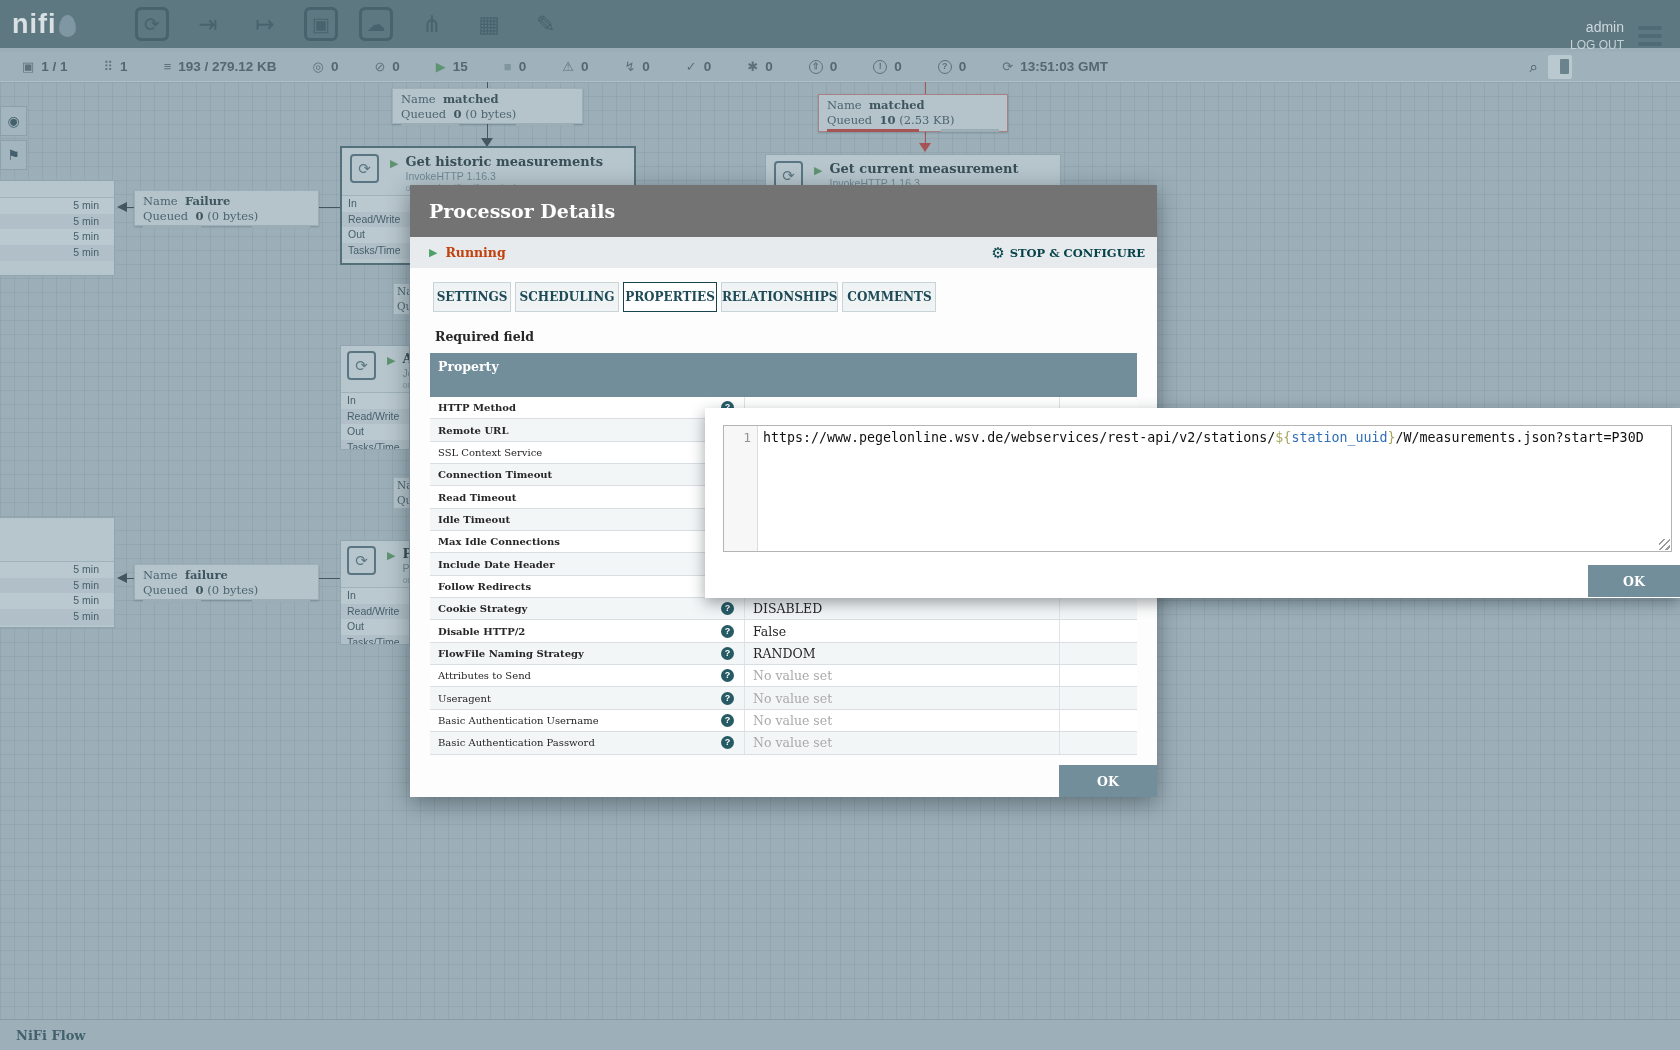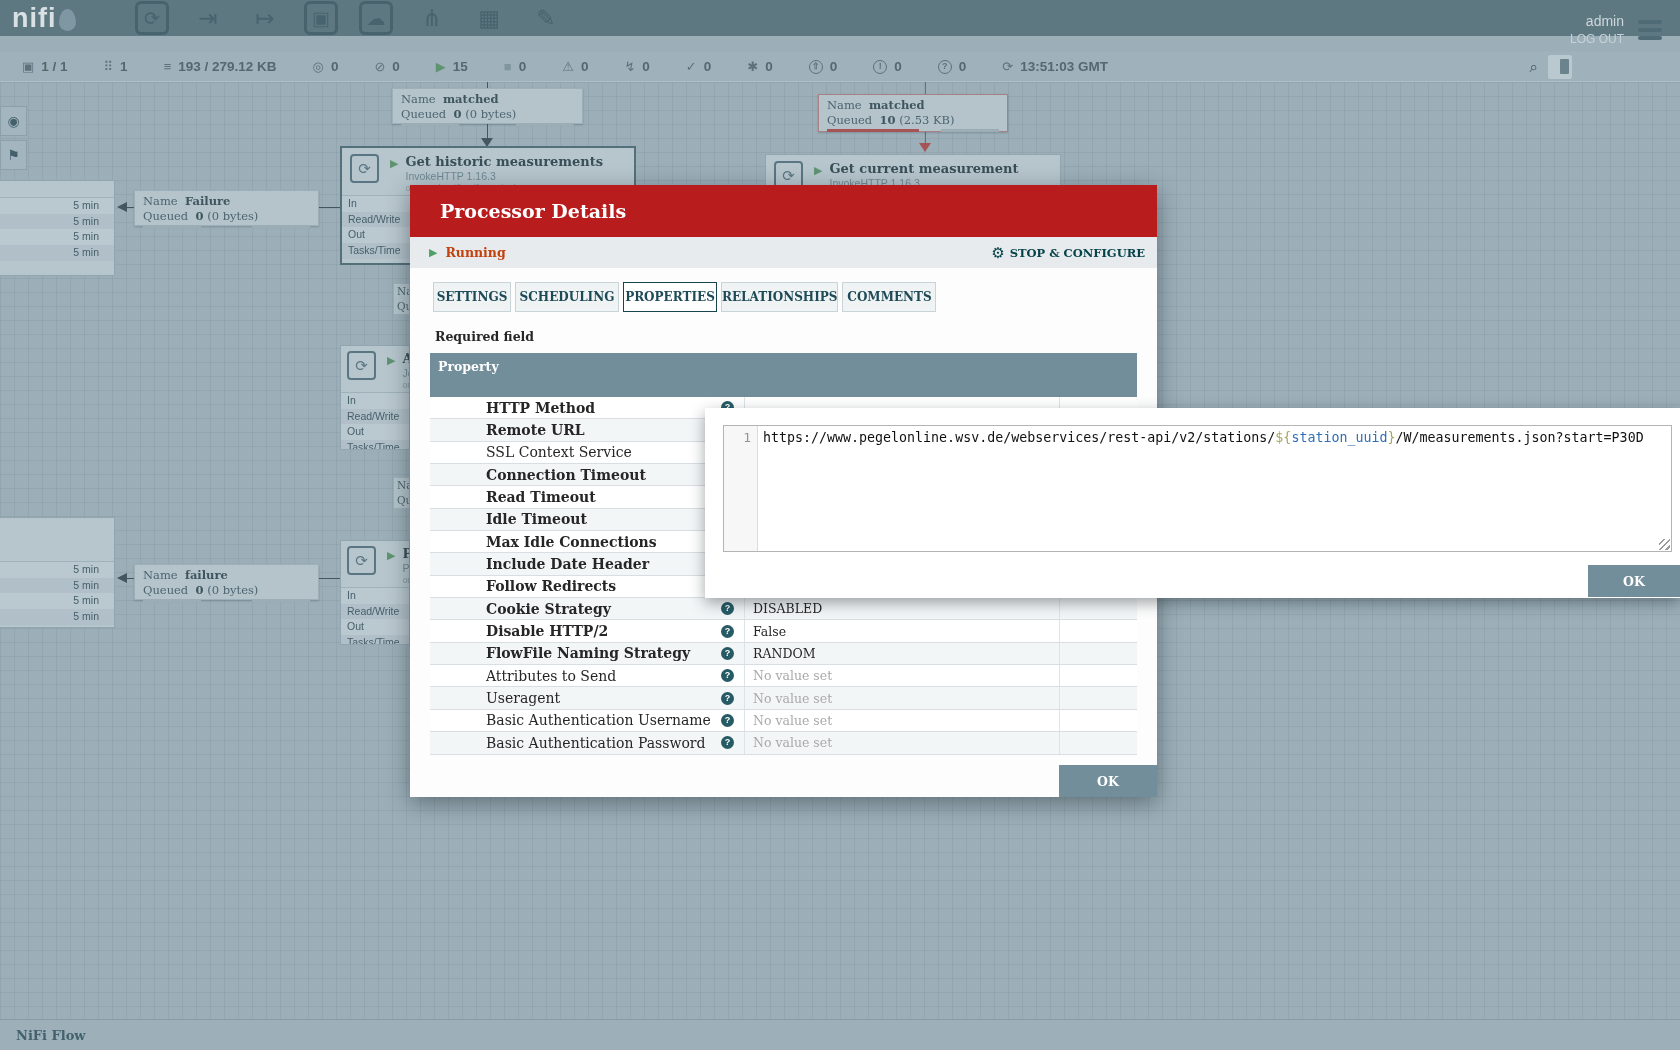--- a/index.html
+++ b/index.html
@@ -1,21 +1,21 @@
 <!DOCTYPE html>
 <html><head>
 <meta charset="utf-8">
 <style>
   * { margin:0; padding:0; box-sizing:border-box; }
   html,body { width:1680px; height:1050px; overflow:hidden; background:#9cafb9;
               font-family:"Liberation Sans", sans-serif; }
   #stage { position:relative; width:1680px; height:1050px; }
 
   
-  #topbar { position:absolute; left:0; top:0; width:1680px; height:36px; background:#5e7882;
+  #topbar { position:absolute; left:0; top:0; width:1680px; height:48px; background:#5e7882;
             display:flex; align-items:center; }
   #logo { display:flex; align-items:center; margin-left:12px; width:105px; }
   #logo .word { font-size:27px; font-weight:bold; color:#d9e1e4; letter-spacing:1px; }
   #logo .drop { width:17px; height:22px; background:#7e97a2; margin-left:2px; margin-top:4px;
                 border-radius:50% 50% 50% 50% / 62% 62% 38% 38%; }
   #toolbar { display:flex; align-items:center; gap:21px; margin-left:18px; }
   .tb-ico { width:36px; height:36px; display:flex; align-items:center; justify-content:center;
             font-size:23px; color:#47636d; cursor:pointer; }
   .tb-ico.boxed { border:3px solid #47636d; border-radius:6px; width:34px; height:34px; font-size:19px; }
   #user-block { margin-left:auto; display:flex; align-items:center;margin-top:23px; }
@@ -84,21 +84,21 @@
 
   
   #footer { position:absolute; left:0; top:1019px; width:1680px; height:31px; background:#9db0b9;
             border-top:1px solid #879ca7; display:flex; align-items:center; }
   #breadcrumb { margin-left:16px; font-family:"DejaVu Serif",serif; font-weight:bold; font-size:13px;
                 color:#42616d; cursor:pointer; }
 
   
   #dialog { position:absolute; left:410px; top:185px; width:747px; height:612px; background:#fdfdfd;
             box-shadow:0 6px 22px rgba(20,30,35,.45); z-index:20; }
-  #dlg-header { height:52px; background:#b91c1c; display:flex; align-items:center; padding-left:30px; }
+  #dlg-header { height:52px; background:#737373; display:flex; align-items:center; padding-left:19px; }
   #dlg-title { font-family:"DejaVu Serif",serif; font-weight:bold; font-size:19px; color:#ffffff; }
   #dlg-status { height:31px; background:#e7ebed; display:flex; align-items:center; padding:0 12px 0 19px; }
   #run-play { color:#4da167; font-size:11px; margin-right:8px; }
   #run-label { font-family:"DejaVu Serif",serif; font-weight:bold; font-size:12.5px; color:#c2410c; }
   #stop-configure { margin-left:auto; display:flex; align-items:center; gap:5px; cursor:pointer; }
   #stop-configure .gear { font-size:15px; color:#07434b; }
   #stop-configure .lbl { font-family:"DejaVu Serif",serif; font-weight:bold; font-size:11.5px; color:#07434b; }
   #tabs { display:flex; gap:4px; margin:14px 0 0 23px; }
   .tab { height:30px; line-height:28px; text-align:center; background:#f0f3f4; border:1px solid #c9d4d9;
          font-family:"DejaVu Serif",serif; font-weight:bold; font-size:12px; color:#1d4a56; cursor:pointer; }
@@ -110,21 +110,21 @@
   #prop-table { position:absolute; left:20px; top:168px; width:707px; height:402px; overflow:hidden; }
   #prop-head { height:44px; background:#728e9b; display:flex; }
   #prop-head .h1 { width:315px; padding-left:8px; line-height:28px; font-family:"DejaVu Serif",serif;
                    font-weight:bold; font-size:12.5px; color:#fff; }
   #prop-head .h2 { flex:1; padding-left:8px; line-height:28px; font-family:"DejaVu Serif",serif;
                    font-weight:bold; font-size:12.5px; color:#fff; }
   .prow { display:flex; height:22.35px; background:#fff; border-bottom:1px solid #d8dee1; }
   .prow.alt { background:#f3f6f7; }
   .c-prop { width:315px; border-right:1px solid #dde4e7; display:flex; align-items:center;
             justify-content:space-between; padding-left:8px; }
-  .pname { font-family:"DejaVu Serif",serif; font-size:14px; color:#262626; white-space:nowrap;margin-left:48px; }
+  .pname { font-family:"DejaVu Serif",serif; font-size:10px; color:#262626; white-space:nowrap; }
   .pname.req { font-weight:bold; }
   .phelp { width:13px; height:13px; border-radius:50%; background:#265b66; color:#fff; font-size:9px;
            font-weight:bold; text-align:center; line-height:13px; margin-right:10px; flex:0 0 auto; cursor:pointer; }
   .c-val { width:315px; border-right:1px solid #dde4e7; display:flex; align-items:center; padding-left:8px; }
   .pvalue { font-family:"DejaVu Serif",serif; font-weight:normal; font-size:12.5px; color:#262626; }
   .pvalue.unset { font-weight:normal; color:#a9a9a9; }
   .c-act { flex:1; }
   #dlg-ok { position:absolute; right:0; bottom:0; width:98px; height:32px; background:#728e9b;
             color:#fff; font-family:"DejaVu Serif",serif; font-weight:bold; font-size:12.5px;
             display:flex; align-items:center; justify-content:center; cursor:pointer; }

